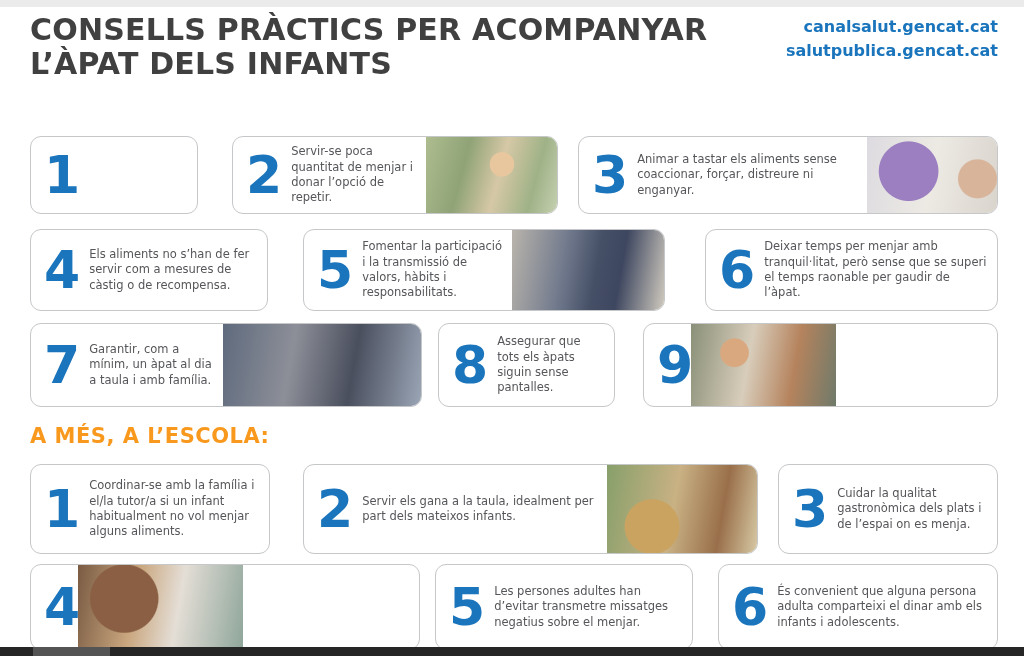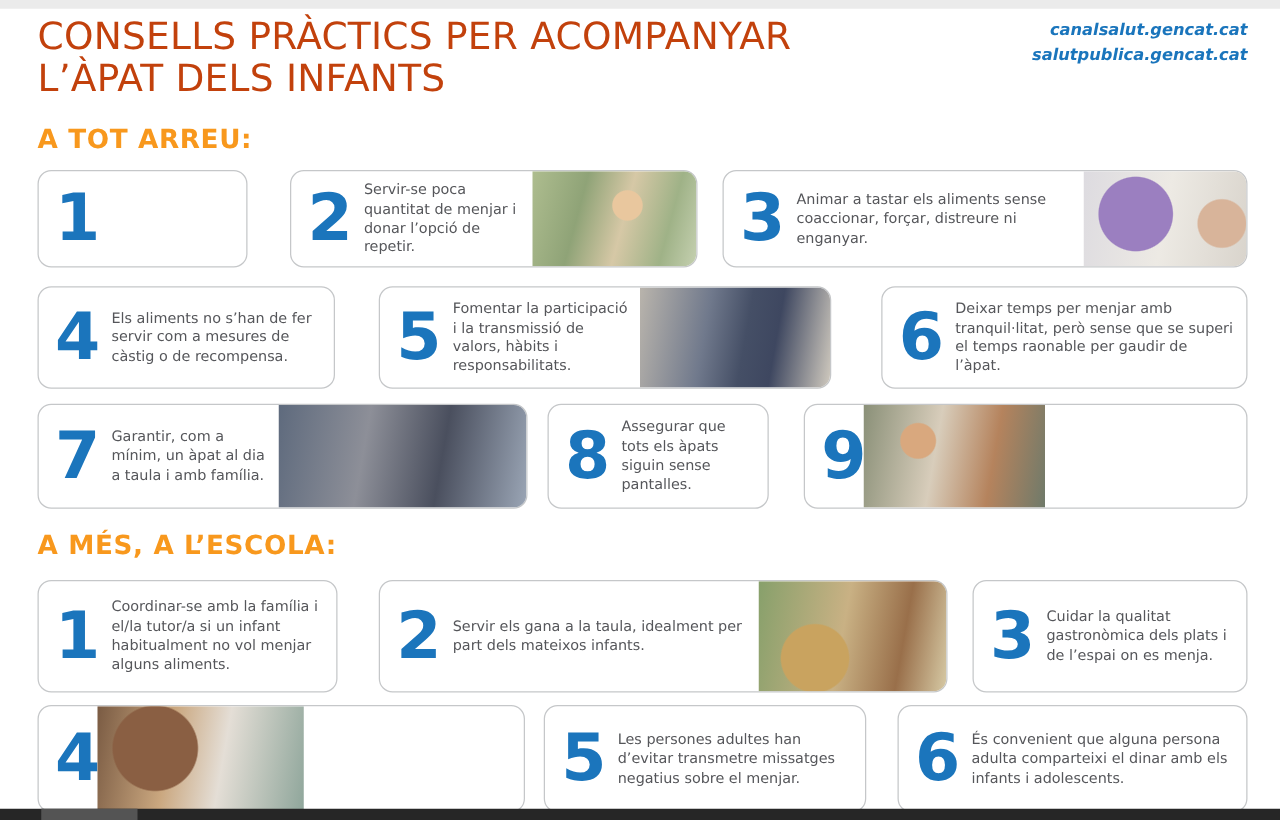--- a/index.html
+++ b/index.html
@@ -1,24 +1,24 @@
 <!DOCTYPE html>
 <html lang="ca"><head>
 <meta charset="utf-8">
 <style>
   * { margin:0; padding:0; box-sizing:border-box; }
   body { width:1024px; height:656px; background:#ffffff; font-family:"DejaVu Sans", sans-serif; overflow:hidden; }
   .page { position:relative; width:1024px; height:656px; background:#ffffff; }
 
   .top-strip { position:absolute; top:0; left:0; width:100%; height:7px; background:#ebebeb; }
 
-  .title { position:absolute; left:30px; top:13px; color:#c2410c; font-weight:normal;
+  .title { position:absolute; left:30px; top:13px; color:#404040; font-weight:bold;
            font-size:30px; line-height:1.14; letter-spacing:0.2px; }
   .links { position:absolute; right:26px; top:15px; text-align:right; line-height:1.5; }
-  .links a { display:block; color:#1a75bc; font-size:13px; font-weight:bold; text-decoration:none;font-style:italic; }
+  .links a { display:block; color:#1a75bc; font-size:16px; font-weight:bold; text-decoration:none; }
 
   .section-heading { position:absolute; left:30px; color:#f8981d; font-weight:bold;
                      font-size:21px; letter-spacing:0.5px; }
   .sh-1 { top:99px; }
   .sh-2 { top:424px; }
 
   .card { position:absolute; background:#ffffff; border:1.5px solid #c5c7c9; border-radius:11px;
           display:flex; align-items:center; overflow:hidden; }
   .num { flex:0 0 auto; color:#1b75bc; font-weight:bold; font-size:52px; line-height:0.9;
          padding-left:13px; letter-spacing:-2px; }
@@ -75,21 +75,20 @@
   <div class="title">
     <div>CONSELLS PRÀCTICS PER ACOMPANYAR</div>
     <div>L’ÀPAT DELS INFANTS</div>
   </div>
 
   <div class="links">
     <a href="#">canalsalut.gencat.cat</a>
     <a href="#">salutpublica.gencat.cat</a>
   </div>
 
-  <div class="section-heading sh-1">A TOT ARREU:</div>
 
   <div class="card c-a1">
     <div class="num">1</div>
   </div>
 
   <div class="card c-a2">
     <div class="num">2</div>
     <div class="txt">Servir-se poca quantitat de menjar i donar l’opció de repetir.</div>
     <div class="photo pw-a2 ph-girl" title="girl-eating-at-table"></div>
   </div>

